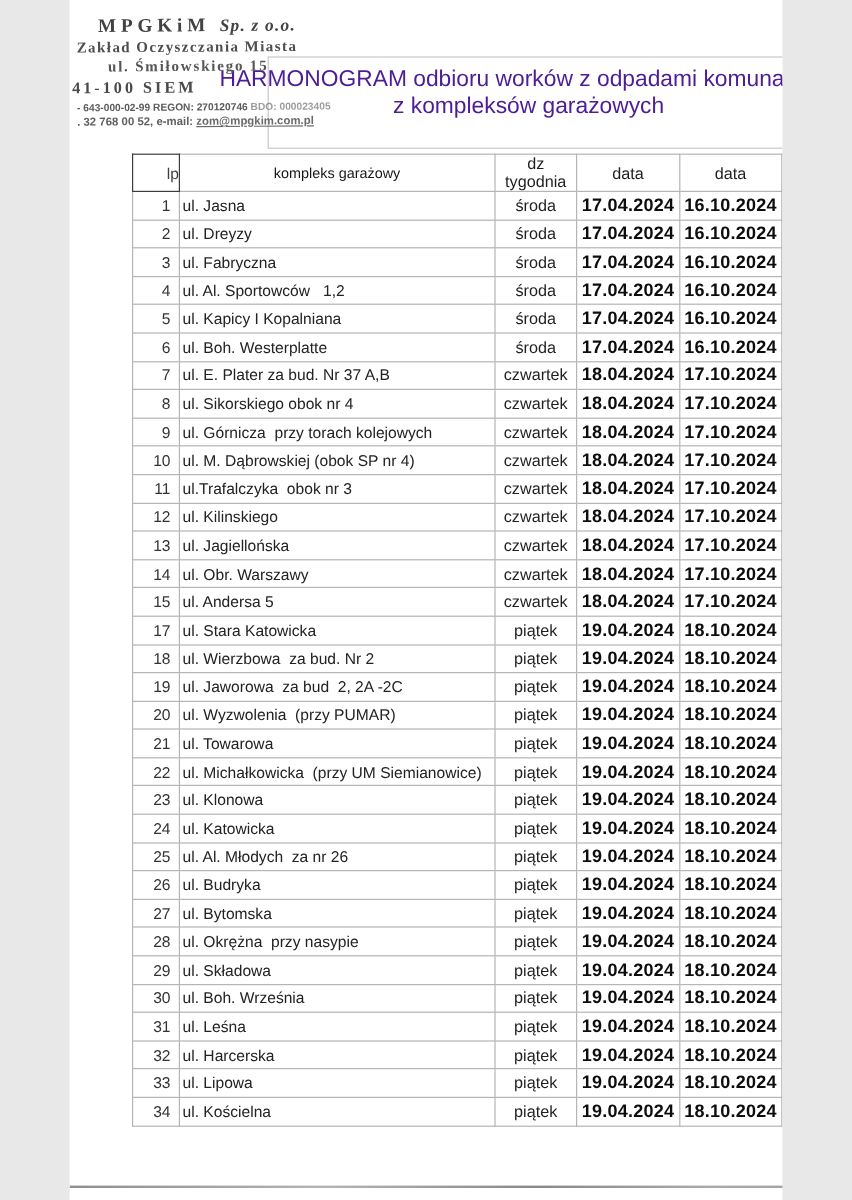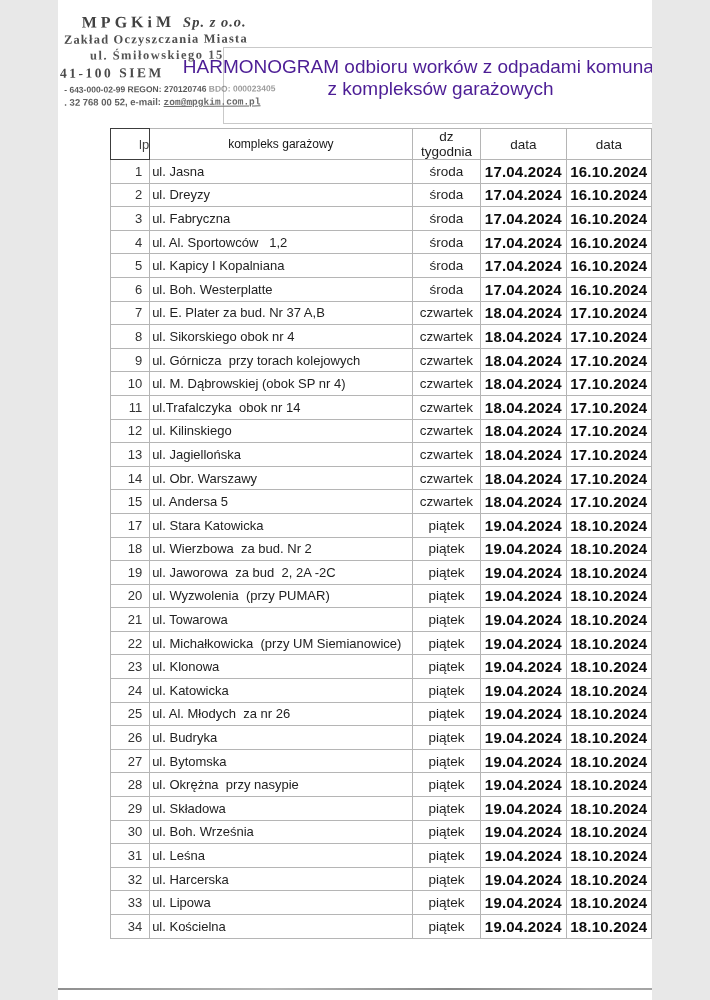--- a/index.html
+++ b/index.html
@@ -21,21 +21,21 @@
     transform:rotate(-0.4deg);
   }
   .stamp .s1{font-size:16px;letter-spacing:4px;margin-left:18px;color:#424242;}
   .stamp .s1 .suffix{font-style:italic;letter-spacing:1px;font-size:14.5px;}
   .stamp .s2{font-size:12.5px;letter-spacing:1.2px;margin-top:1px;color:#4e4e4e;}
   .stamp .s3{font-size:12.5px;letter-spacing:1.5px;margin-left:26px;margin-top:1px;color:#555;}
   .stamp .s4{font-size:13.5px;letter-spacing:2.5px;margin-left:-4px;margin-top:2px;color:#4a4a4a;}
   .stamp .s5{font-family:"Liberation Sans",sans-serif;font-size:8.5px;letter-spacing:0;margin-top:3px;color:#5a5a5a;}
   .stamp .s5 .faded{opacity:.6;}
   .stamp .s6{font-family:"Liberation Sans",sans-serif;font-size:9.5px;margin-top:2px;color:#606060;}
-  .stamp .email{text-decoration:underline;color:#6a6a6a;font-family:Liberation Mono, monospace;}
+  .stamp .email{text-decoration:underline;color:#6a6a6a;}
   
   .title-box{
     position:absolute;left:165px;top:47px;width:493px;height:75px;
     background:#ffffff;border:1px solid #c9c9c9;z-index:1;
   }
   .doc-title{
     position:absolute;left:100px;top:56px;width:565px;z-index:2;
     text-align:center;font-size:19px;line-height:21.5px;color:#4c1d95;
   }
   
@@ -167,21 +167,21 @@
         </tr>
         <tr>
           <td class="lp">10</td>
           <td class="name">ul. M. Dąbrowskiej (obok SP nr 4)</td>
           <td class="day">czwartek</td>
           <td class="date">18.04.2024</td>
           <td class="date">17.10.2024</td>
         </tr>
         <tr>
           <td class="lp">11</td>
-          <td class="name">ul.Trafalczyka  obok nr 14</td>
+          <td class="name">ul.Trafalczyka  obok nr 3</td>
           <td class="day">czwartek</td>
           <td class="date">18.04.2024</td>
           <td class="date">17.10.2024</td>
         </tr>
         <tr>
           <td class="lp">12</td>
           <td class="name">ul. Kilinskiego</td>
           <td class="day">czwartek</td>
           <td class="date">18.04.2024</td>
           <td class="date">17.10.2024</td>

